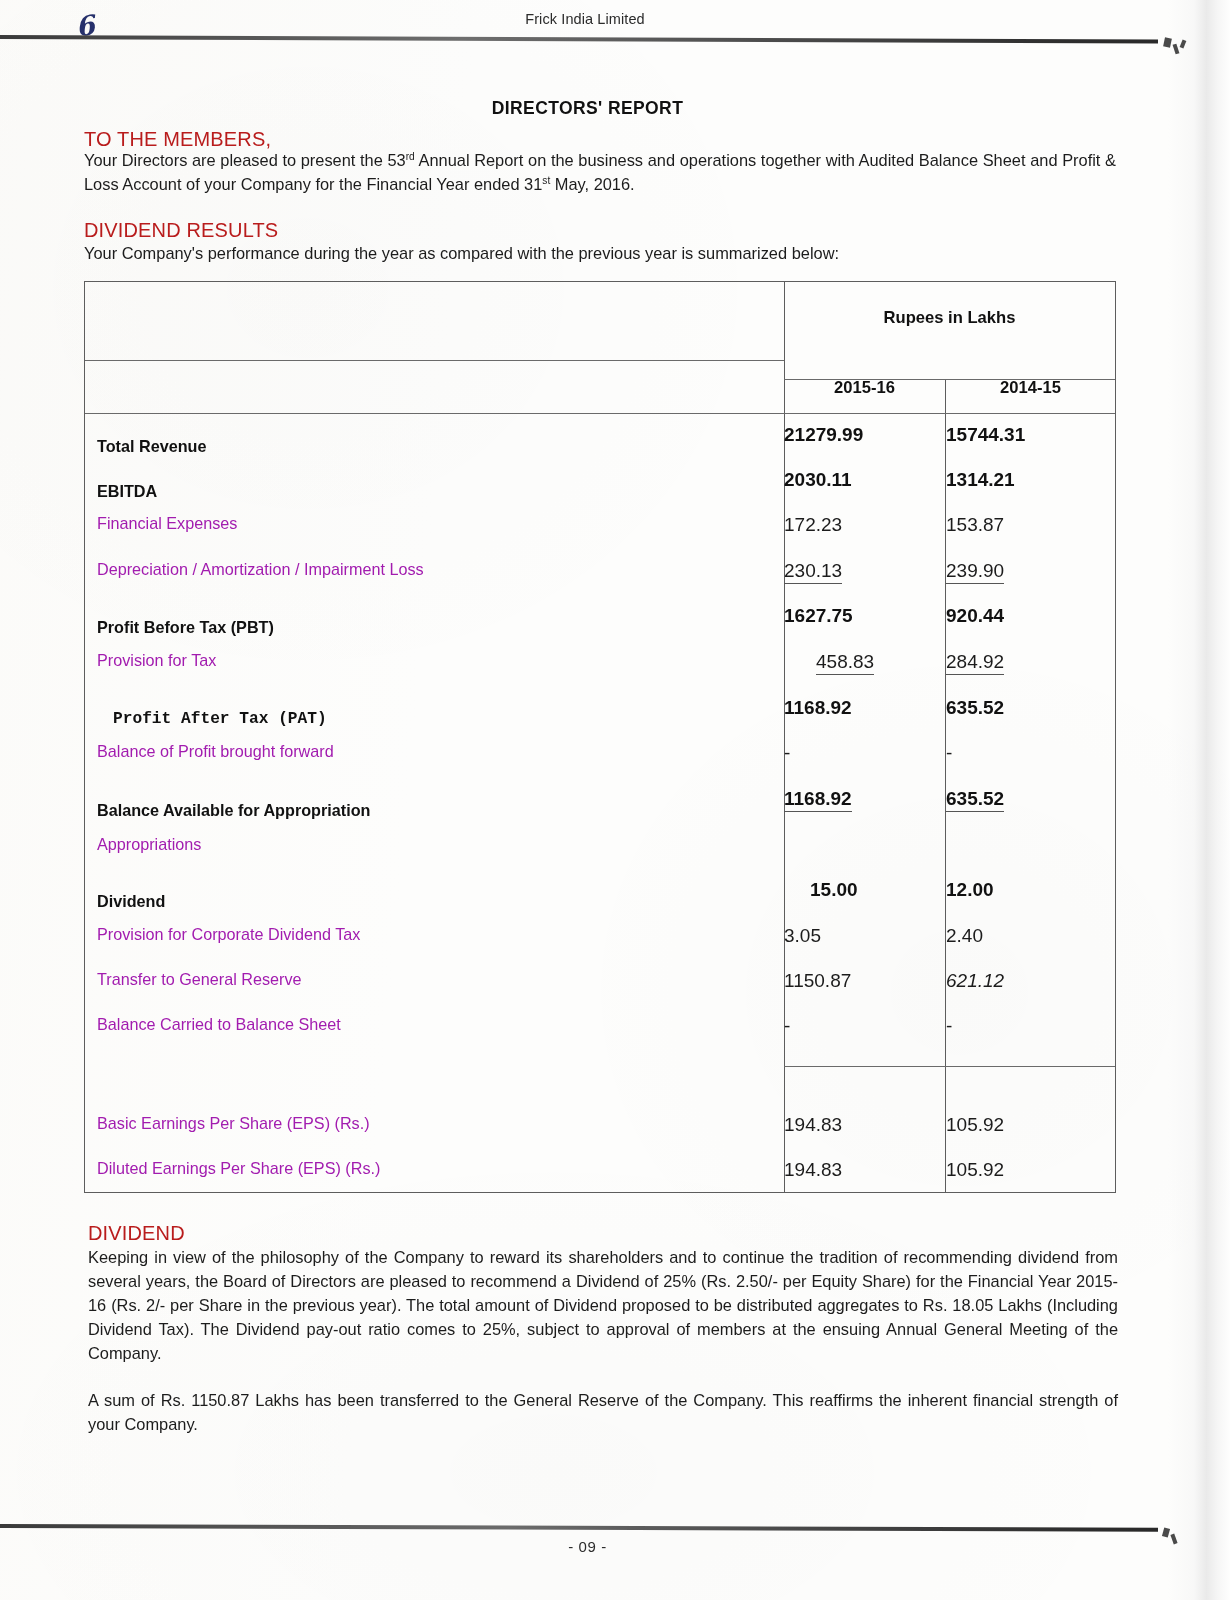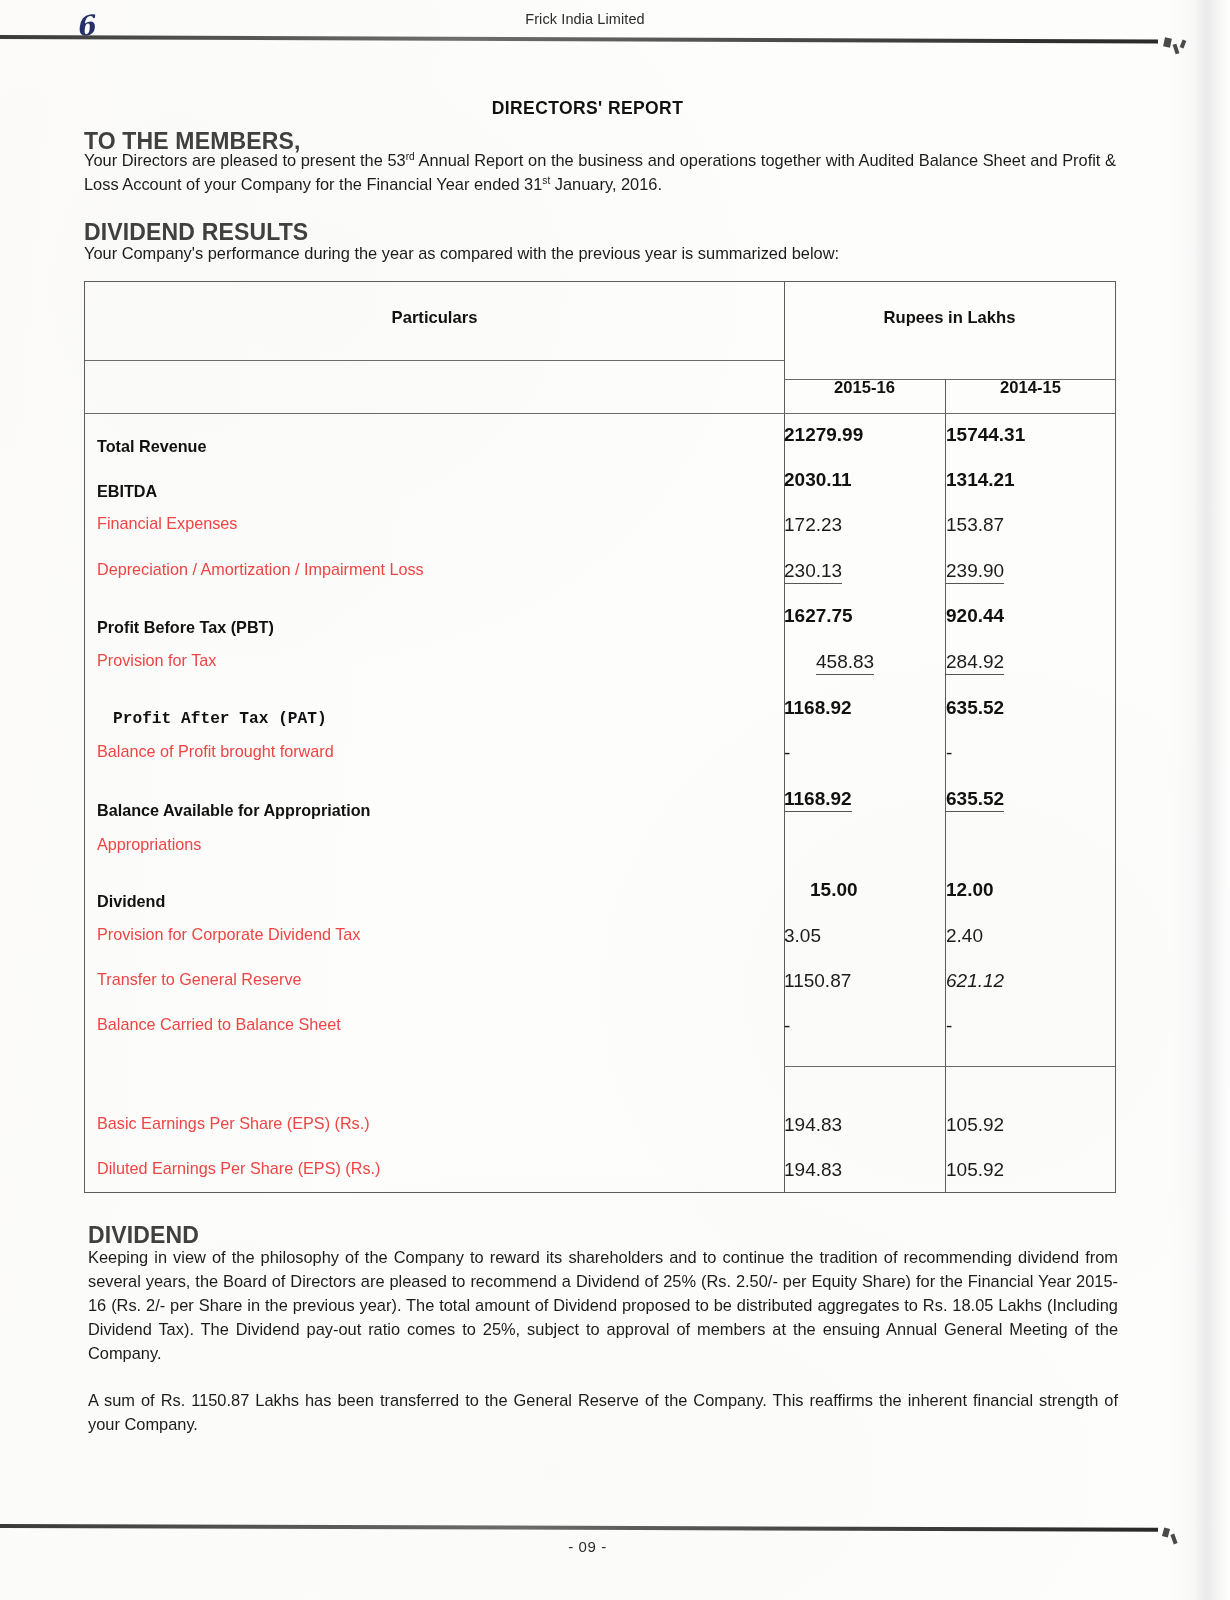--- a/index.html
+++ b/index.html
@@ -103,24 +103,24 @@
     text-align: center;
     font-size: 17.5px;
     font-weight: 700;
     letter-spacing: 0.4px;
     color: #111;
   }
 
   .block { position: absolute; }
 
   .heading {
-    font-size: 23px;
-    font-weight: 700;
+    font-size: 20px;
+    font-weight: 400;
     letter-spacing: 0.15px;
-    color: #404040;
+    color: #b91c1c;
   }
 
   .para {
     font-size: 16.4px;
     line-height: 1.47;
     color: #1c1c1c;
     text-align: justify;
   }
   .para.nojust { text-align: left; }
   sup { font-size: 0.62em; vertical-align: super; line-height: 0; }
@@ -141,21 +141,21 @@
   }
   .hline {
     position: absolute;
     height: 1.3px;
     background: #6a6a6a;
   }
 
   .cell-text {
     position: absolute;
     font-size: 16.2px;
-    color: #ef4444;
+    color: #a21caf;
     white-space: nowrap;
   }
   .cell-text.bold { font-weight: 700; color: #111; margin-top: 13px; }
   .num {
     position: absolute;
     font-size: 19px;
     text-align: left;
     color: #1c1c1c;
   }
   .num.bold { font-weight: 700; color: #111; }
@@ -196,36 +196,35 @@
     <div class="running-head">Frick India Limited</div>
     <div class="rule-top"></div>
     <div class="edge-speck" style="left:1164px; top:38px; width:7px; height:9px; transform:rotate(12deg);"></div>
     <div class="edge-speck" style="left:1174px; top:44px; width:4px; height:10px; transform:rotate(-18deg);"></div>
     <div class="edge-speck" style="left:1181px; top:40px; width:4px; height:8px; transform:rotate(22deg);"></div>
 
     <div class="doc-title">DIRECTORS' REPORT</div>
 
     <div class="block heading" style="left:84px; top:128px;">TO THE MEMBERS,</div>
 
-    <div class="block para" style="left:84px; top:148px; width:1032px;"><span>Your Directors are pleased to present the 53</span><sup>rd</sup><span> Annual Report on the business and operations together with Audited Balance Sheet and Profit &amp; Loss Account of your Company for the Financial Year ended 31</span><sup>st</sup><span> January, 2016.</span></div>
+    <div class="block para" style="left:84px; top:148px; width:1032px;"><span>Your Directors are pleased to present the 53</span><sup>rd</sup><span> Annual Report on the business and operations together with Audited Balance Sheet and Profit &amp; Loss Account of your Company for the Financial Year ended 31</span><sup>st</sup><span> May, 2016.</span></div>
 
     <div class="block heading" style="left:84px; top:219px;">DIVIDEND RESULTS</div>
     <div class="block para nojust" style="left:84px; top:241px; width:1032px;">Your Company's performance during the year as compared with the previous year is summarized below:</div>
 
     <div class="tbl-outer">
 
       <div class="vline" style="left:699px; top:0px; height:910px;"></div>
       <div class="vline" style="left:860px; top:97px; height:813px;"></div>
 
       <div class="hline" style="left:0px; top:78px; width:699px;"></div>
       <div class="hline" style="left:699px; top:97px; width:331px;"></div>
       <div class="hline" style="left:0px; top:131px; width:1030px;"></div>
       <div class="hline" style="left:699px; top:784px; width:331px;"></div>
 
-      <div class="hdr-label" style="left:0px; top:26px; width:699px;">Particulars</div>
       <div class="hdr-label" style="left:699px; top:26px; width:331px;">Rupees in Lakhs</div>
       <div class="hdr-label" style="left:699px; top:96px; width:161px;">2015-16</div>
       <div class="hdr-label" style="left:861px; top:96px; width:169px;">2014-15</div>
 
       <div id="table-body">
           <div class="cell-text bold" style="left: 12px; top: 142px;">Total Revenue</div>
           <div class="num bold" style="left: 699px; top: 142px; width: 161px;">21279.99</div>
           <div class="num bold" style="left: 861px; top: 142px; width: 169px;">15744.31</div>
           <div class="cell-text bold" style="left: 12px; top: 187px;">EBITDA</div>
           <div class="num bold" style="left: 699px; top: 187px; width: 161px;">2030.11</div>

